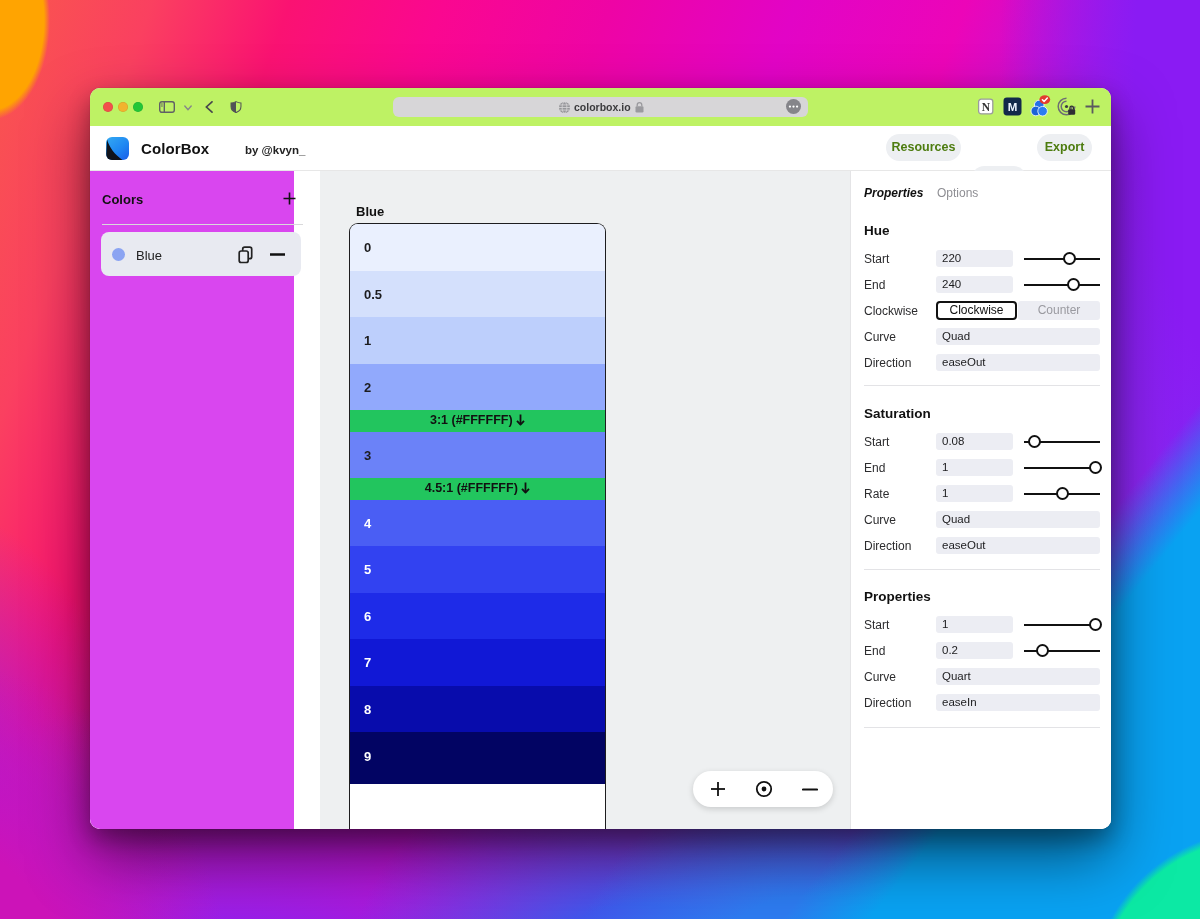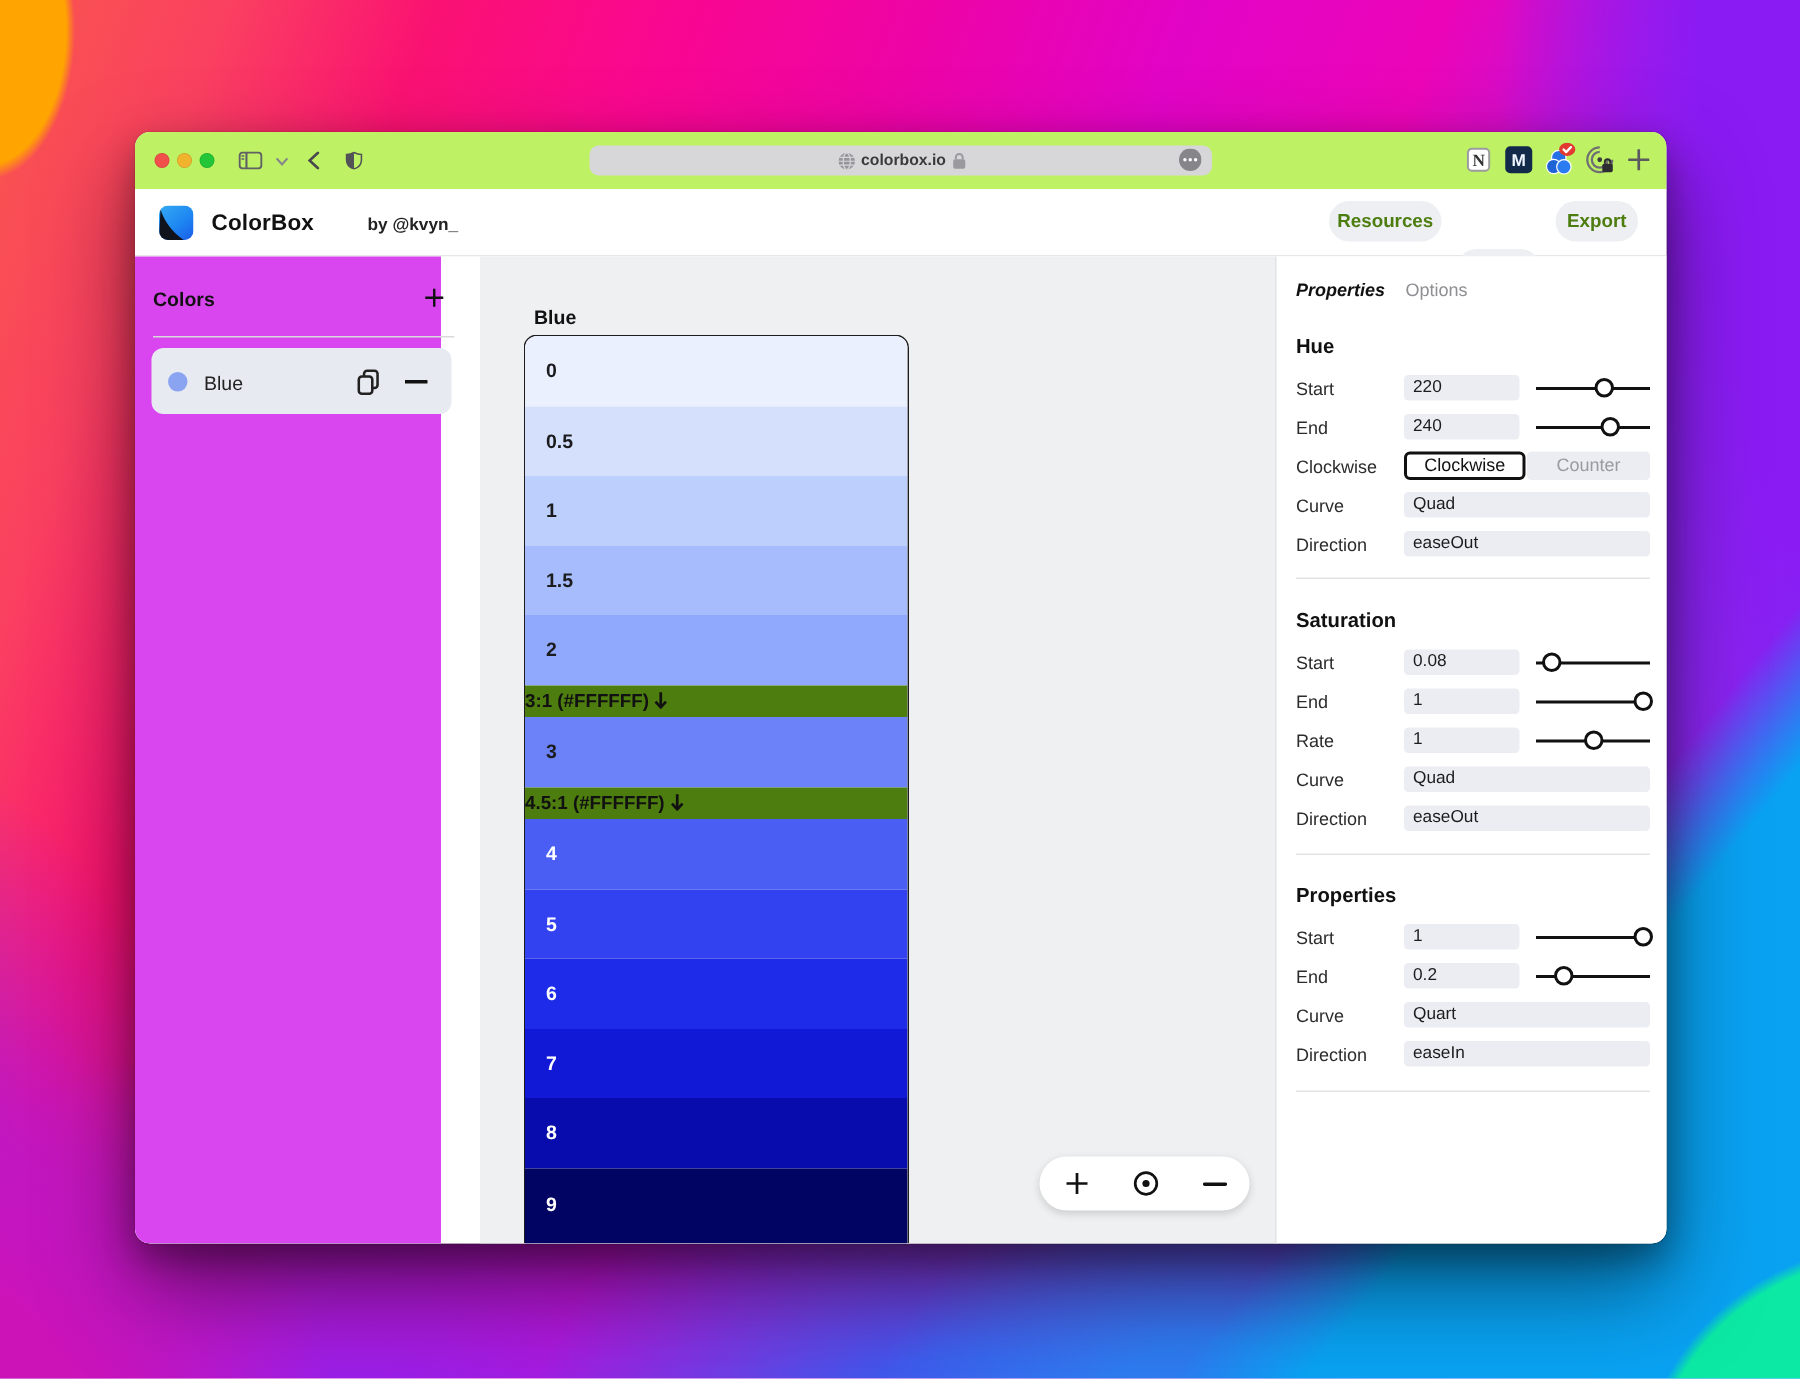--- a/index.html
+++ b/index.html
@@ -57,22 +57,22 @@
   .sb-name { position:absolute; left:35px; top:16px; font-size:13px; color:#222; }
   
   .col-label { position:absolute; left:36px; top:33px; font-size:13px; font-weight:bold; color:#111; }
   .col { position:absolute; left:29px; top:52px; width:257px; height:606px;
     border:1px solid #1d1d1f; border-radius:9px 9px 0 0; border-bottom:none; overflow:hidden;
     background:#fff; }
   .row { position:relative; width:100%; height:46.5px; }
   .row span { position:absolute; left:14px; top:50%; transform:translateY(-50%);
     font-size:13px; font-weight:bold; color:#1c1c1e; }
   .row.w span { color:#fff; }
-  .mark { position:relative; width:100%; height:21.5px; background:#4d7c0f;
-    font-size:12.5px; font-weight:bold; color:#111; line-height:21.5px; }
+  .mark { position:relative; width:100%; height:21.5px; background:#22c55e;
+    font-size:12.5px; font-weight:bold; color:#111; text-align:center; line-height:21.5px; }
   
   .zoom { position:absolute; left:373px; top:600px; width:140px; height:36px; border-radius:18px;
     background:#fff; box-shadow:0 2px 6px rgba(0,0,0,.16); }
   
   .tab1 { position:absolute; left:13px; top:15px; font-size:12px; font-weight:bold; color:#111;font-style:italic; }
   .tab2 { position:absolute; left:86px; top:15px; font-size:12px; color:#8e8e93; }
   .sec { position:absolute; left:13px; font-size:13.5px; font-weight:bold; color:#111; }
   .plabel { position:absolute; left:13px; font-size:12px; color:#2c2c2e; }
   .pinput { position:absolute; left:85px; height:17px; border-radius:3px; background:#ecedf3;
     font-size:11.5px; color:#1c1c1e; line-height:17px; padding-left:6px; }
@@ -203,23 +203,20 @@
       <div class="col-label">Blue</div>
       <div class="col">
         <div class="row" style="background:#EAF0FE">
             <span>0</span>
           </div>
         <div class="row" style="background:#D4E0FC">
             <span>0.5</span>
           </div>
         <div class="row" style="background:#BDCFFC">
             <span>1</span>
-          </div>
-        <div class="row" style="background:#A7BCFC">
-            <span>1.5</span>
           </div>
         <div class="row" style="background:#91A9FC">
             <span>2</span>
           </div>
         <div class="mark">3:1 (#FFFFFF) <svg width="9" height="12" viewBox="0 0 9 12" style="vertical-align:-2px">
               <path d="M4.5 0.5 V10" stroke="#111" stroke-width="1.8" fill="none"></path>
               <path d="M1 6.8 L4.5 10.6 L8 6.8" stroke="#111" stroke-width="1.8" fill="none" stroke-linejoin="round"></path>
             </svg></div>
         <div class="row" style="background:#6B82F8">
             <span>3</span>

